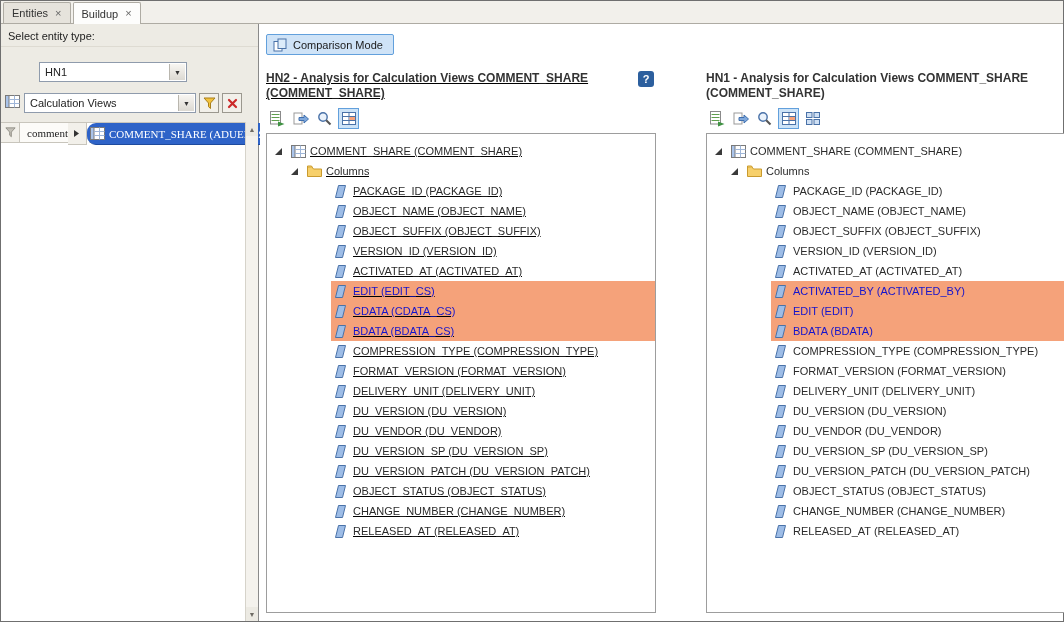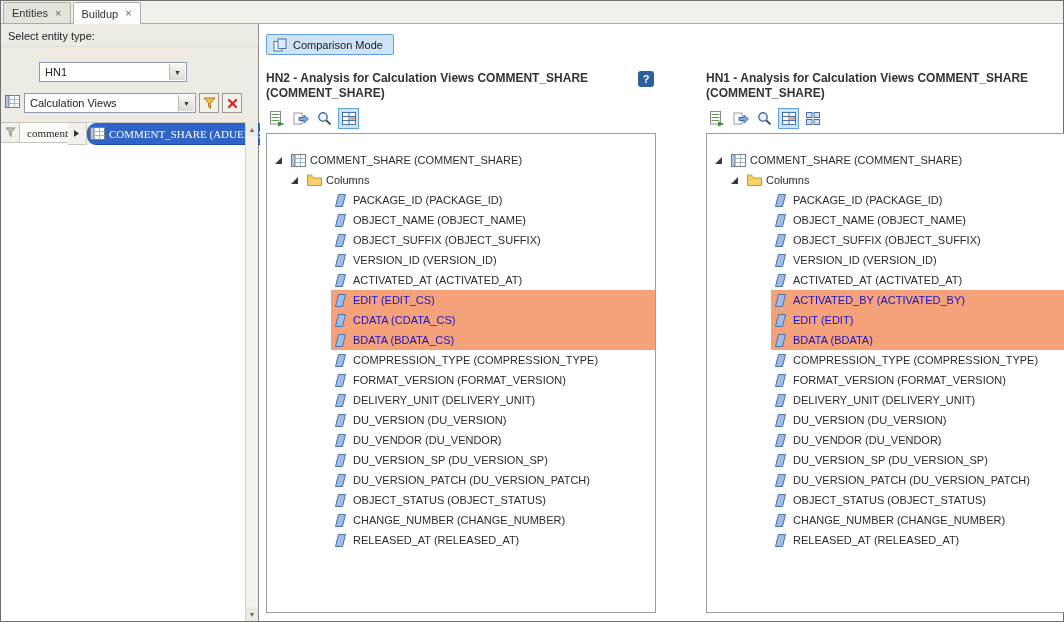--- a/index.html
+++ b/index.html
@@ -51,33 +51,33 @@
   .sb-scroll .sbtn { height:14px; display:flex; align-items:center; justify-content:center;
                      font-size:7px; color:#6e6b64; background:#eceae3; }
 
   
   .main { position:absolute; top:23px; left:259px; right:0; bottom:0; background:#fff; }
   .cmp-btn { position:absolute; left:6px; top:10px; height:21px; display:flex; align-items:center; gap:6px;
              padding:0 10px 0 6px; background:#cfe3f7; border:1px solid #62a0dc; border-radius:2px;
              font-size:11px; color:#1a1a1a; }
 
   .panel { position:absolute; top:47px; bottom:8px; width:390px; display:flex; flex-direction:column; }
-  .panel.leftp  { left:6px; }
+  .panel.leftp  { left:6px;text-decoration:underline; }
   .panel.rightp { left:406px;margin-left:40px; }
   .panel-head { position:relative; padding-right:28px; font-size:12px; font-weight:bold; color:#333;
                 line-height:15px; min-height:32px; }
   .help { position:absolute; right:2px; top:0; width:16px; height:16px; background:#2c5f9e; color:#fff;
           border-radius:3px; font-size:11px; font-weight:bold; display:flex; align-items:center;
           justify-content:center; }
   .panel-tools { display:flex; gap:3px; margin:5px 0 4px 0; align-items:center; height:21px; }
   .tool { width:21px; height:21px; display:flex; align-items:center; justify-content:center;
           border:1px solid transparent; }
   .tool.toggled { background:#cde3f7; border:1px solid #62a0dc; }
 
-  .tree { flex:1; border:1px solid #9d9d9d; background:#fff; overflow:hidden; padding-top:16px; }
+  .tree { flex:1; border:1px solid #9d9d9d; background:#fff; overflow:hidden; padding-top:7px; }
   .trow { height:20px; display:flex; align-items:center; font-size:11px; color:#2b2b2b;
           white-space:nowrap; overflow:hidden; }
   .trow .arrow { width:10px; display:flex; align-items:center; margin-right:3px; }
   .trow.root   { padding-left:7px;  gap:4px; }
   .trow.folder { padding-left:23px; gap:4px; }
   .trow.leaf   { margin-left:64px; padding-left:4px; gap:7px; }
   .trow.leaf.hl { background:#f5a27a; }
   .trow.leaf.hl .tlabel { color:#1414cc; }
   .tlabel { overflow:hidden; text-overflow:ellipsis; }
 </style>

